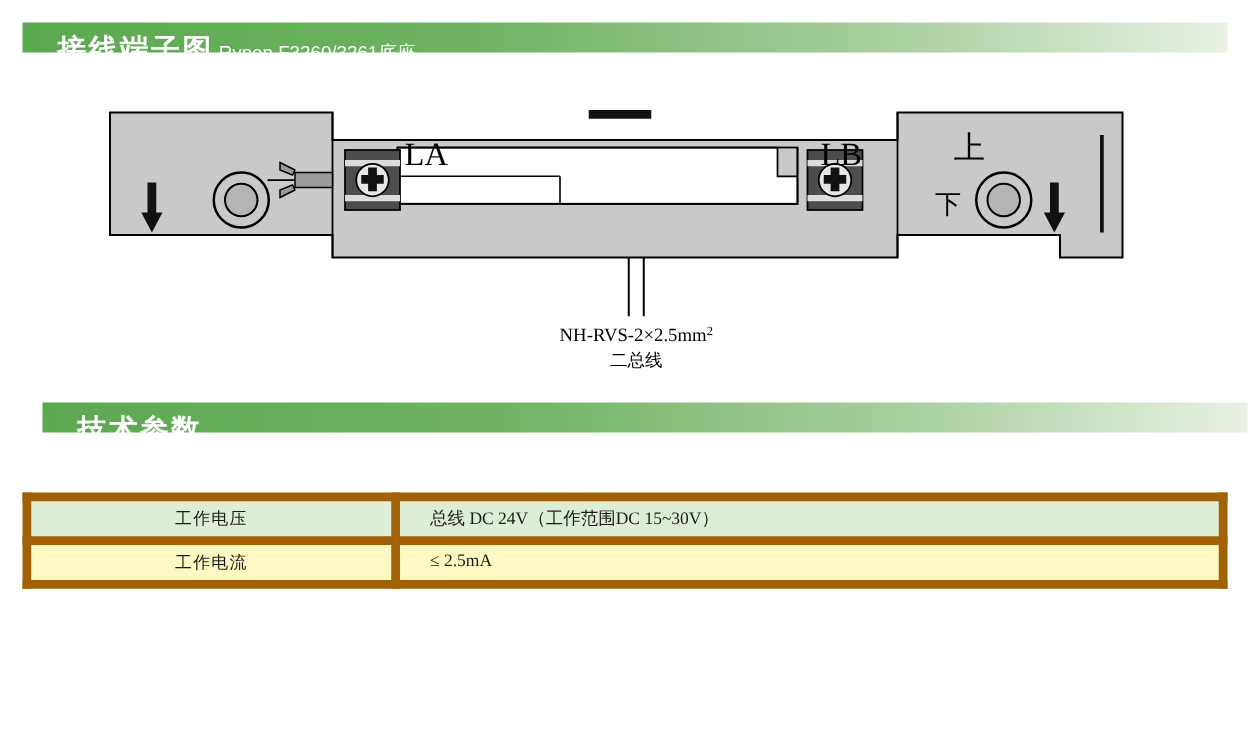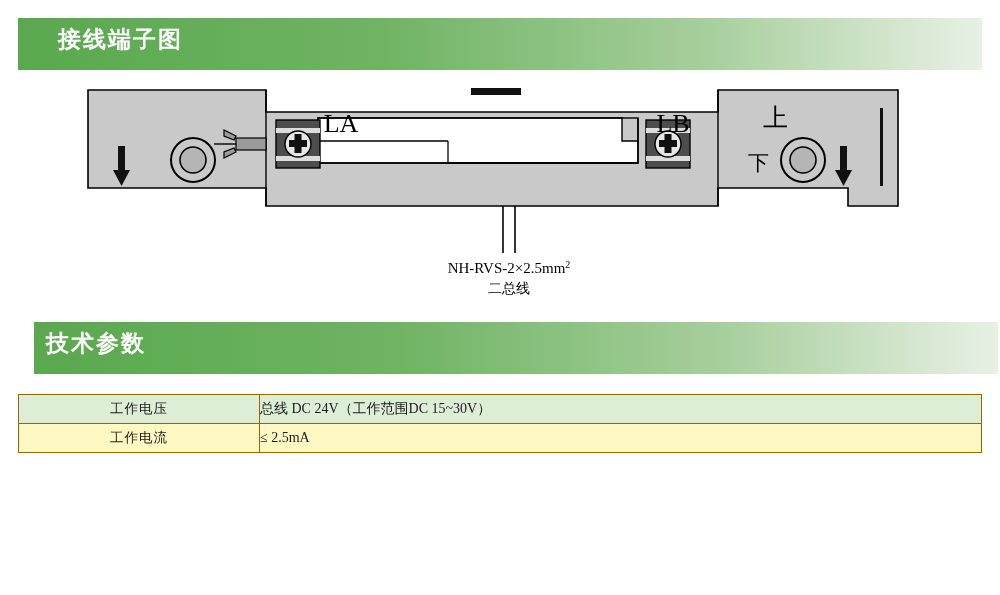--- a/index.html
+++ b/index.html
@@ -11,40 +11,39 @@
     height: 595px;
     background: #ffffff;
     font-family: "Liberation Sans", sans-serif;
     position: relative;
     overflow: hidden;
   }
 
   
   .banner {
     position: absolute;
-    height: 52px;
+    height: 24px;
     background: linear-gradient(to right, #5aa84f 0%, #6fb463 38%, #a8cf9e 72%, #e8f1e4 100%);
     display: flex;
     align-items: baseline;
     box-sizing: border-box;
-    padding-left: 12px;
-    flex-direction: column;
+    padding-left: 28px;
   }
   .banner .title {
     color: #ffffff;
     font-size: 23px;
     font-weight: bold;
     letter-spacing: 2px;
     line-height: 42px;
   }
   .banner .subtitle {
     color: #ffffff;
-    font-family: Liberation Serif, serif;
+    font-family: Liberation Sans, sans-serif;
     font-size: 15px;
-    margin-left: 28px;
+    margin-left: 4px;
     line-height: 42px;
   }
 
   #banner-wiring { left: 18px; top: 18px; width: 964px; }
   #banner-specs  { left: 34px; top: 322px; width: 964px; }
 
   
   #diagram {
     position: absolute;
     left: 18px;
@@ -57,25 +56,25 @@
   
   #specs-table {
     position: absolute;
     left: 18px;
     top: 394px;
     width: 964px;
     border-collapse: collapse;
     table-layout: fixed;
   }
   #specs-table td {
-    border: 1px solid #a16207;
+    border: 7px solid #a16207;
     height: 28px;
     font-size: 13.5px;
     color: #1a1a1a;
-    padding: 0 0;
+    padding: 0 24px;
     font-family: "Liberation Sans", sans-serif;
   }
   #specs-table td.label {
     width: 240px;
     text-align: center;
     letter-spacing: 1px;
   }
   #specs-table tr.shaded td {
     background: #ddeed6;
   }

